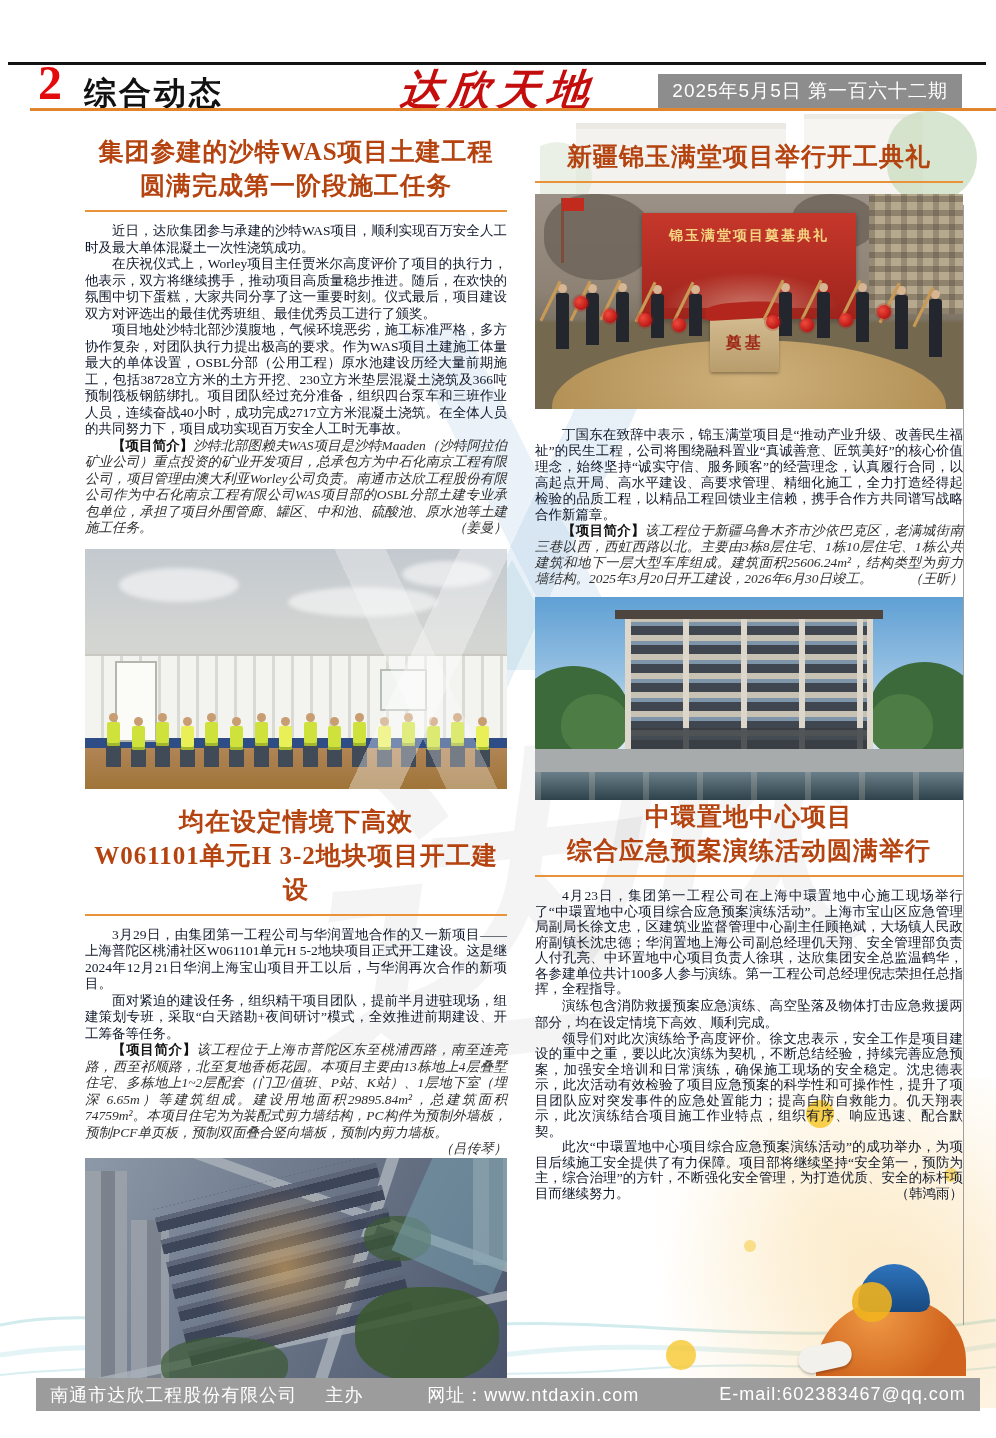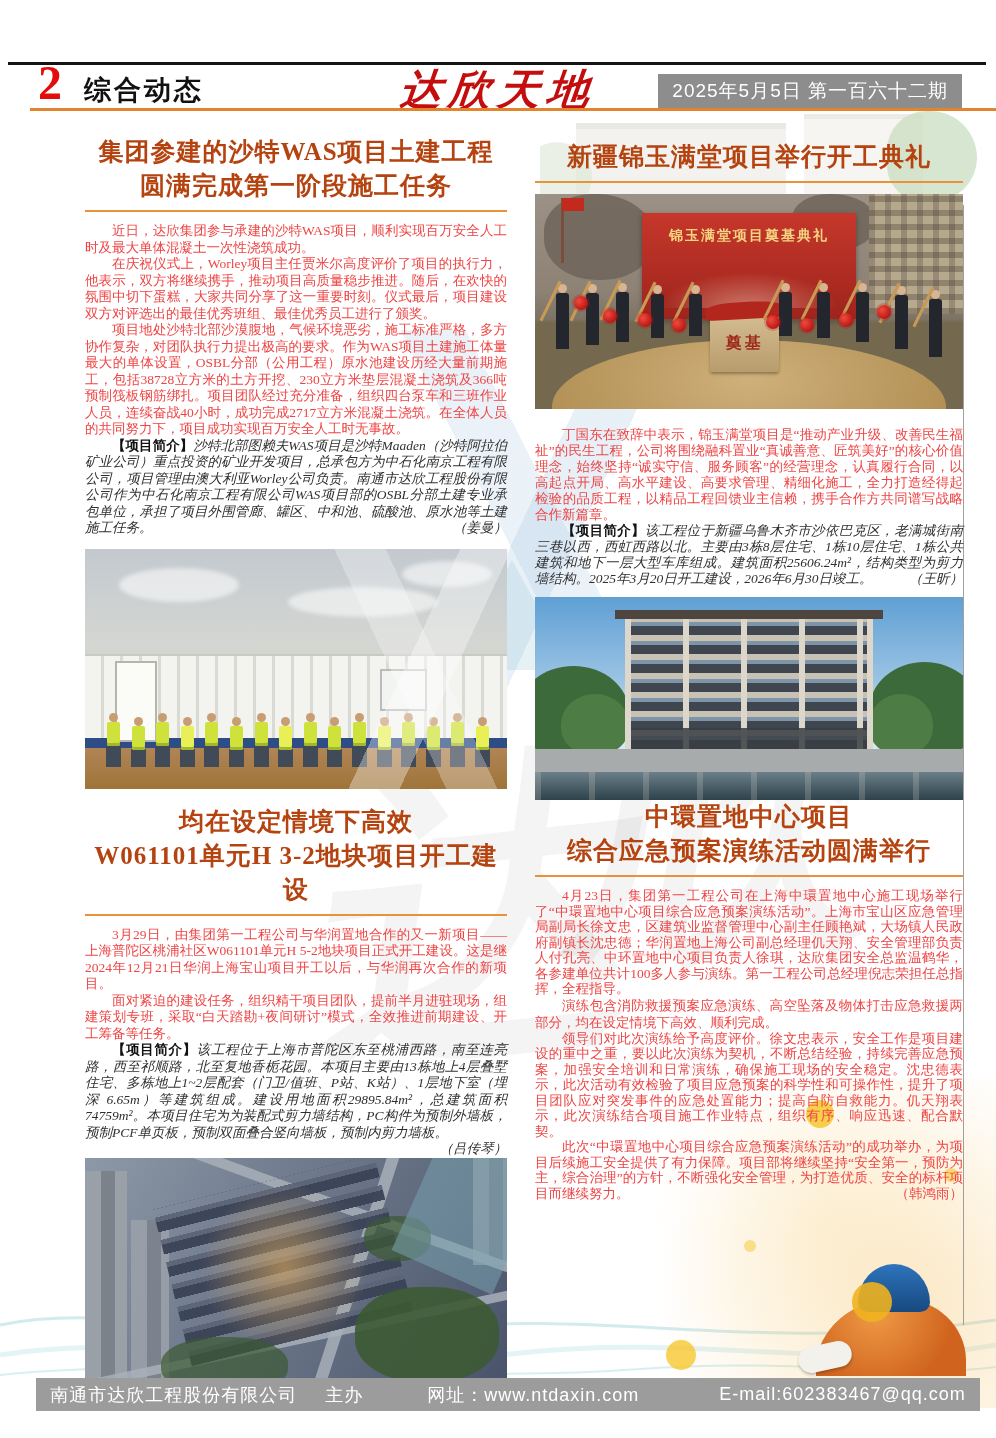--- a/index.html
+++ b/index.html
@@ -2,21 +2,21 @@
 <html><head>
 <meta charset="utf-8">
 <style>
   html,body{margin:0;padding:0;background:#fff;}
   .page{position:relative;width:996px;height:1438px;background:#ffffff;overflow:hidden;
         font-family:"Liberation Serif",serif;color:#3b3b3b;}
   
   .topline{position:absolute;left:8px;right:10px;top:62px;height:3px;background:#141414;z-index:3;}
   .orangeline{position:absolute;left:30px;right:0;top:108px;height:3px;background:#e2842e;z-index:3;}
   .pageno{position:absolute;left:38px;top:58px;font-size:48px;font-weight:bold;color:#e30b0b;z-index:3;line-height:50px;}
-  .section{position:absolute;left:84px;top:72px;font-size:27px;font-weight:bold;color:#111;letter-spacing:3px;z-index:3;}
+  .section{position:absolute;left:84px;top:72px;font-size:32px;font-weight:bold;color:#111;letter-spacing:3px;z-index:3;}
   .masthead{position:absolute;left:50%;transform:translateX(-50%) skewX(-6deg);top:62px;font-size:42px;font-weight:bold;
             font-style:italic;color:#c40d0d;letter-spacing:7px;z-index:3;font-family:"DejaVu Serif",serif;}
   .datebox{position:absolute;right:34px;top:74px;background:#8d8d8d;color:#fff;padding:4px 14px;
            font-family:"Liberation Sans",sans-serif;font-size:19px;z-index:3;letter-spacing:1px;}
   
   .fadestrip{position:absolute;left:540px;top:111px;width:456px;height:102px;overflow:hidden;opacity:.5;z-index:0;}
   .fadestrip .b1{position:absolute;left:8%;top:18%;width:46%;height:80%;background:#e9e6df;box-shadow:0 -6px 0 #d9d4c8;}
   .fadestrip .b2{position:absolute;left:58%;top:8%;width:26%;height:92%;background:#efece5;box-shadow:0 -5px 0 #ddd8cc;}
   .fadestrip .t1{position:absolute;left:76%;top:0;width:90px;height:90px;border-radius:50% 60% 55% 45%;background:#9cc08b;opacity:.8;}
   .fadestrip .t2{position:absolute;left:-4%;top:30%;width:70px;height:70px;border-radius:50%;background:#b9cfae;opacity:.6;}
@@ -41,21 +41,21 @@
      background:radial-gradient(circle at 40% 20%,#ef9a45,#d0641e 70%);border-radius:55% 45% 0 0/90% 80% 0 0;}
   .worker::after{content:"";position:absolute;left:42px;top:0;width:72px;height:48px;
      background:linear-gradient(#2f74bd,#17497f);border-radius:50% 50% 14% 14%/80% 80% 20% 20%;}
   .worker .glove{position:absolute;left:-18px;bottom:6px;width:54px;height:26px;background:#f3f1ec;
      border-radius:14px;transform:rotate(-12deg);box-shadow:0 2px 3px rgba(0,0,0,.25);}
   
   .colL{position:absolute;left:85px;top:135px;width:422px;z-index:2;}
   .colR{position:absolute;left:535px;top:140px;width:428px;z-index:2;}
   .atitle{color:#b5430f;font-weight:bold;font-size:25px;line-height:34px;text-align:center;letter-spacing:1px;}
   .rule{height:2px;background:#e8923a;margin:7px 0 11px 0;}
-  .body-p{margin:0;text-indent:2em;text-align:justify;font-size:13.5px;line-height:16.5px;color:#ef4444;}
+  .body-p{margin:0;text-indent:2em;text-align:justify;font-size:13.5px;line-height:16.5px;color:#0f172a;}
   .colR .body-p{line-height:16px;}
   .intro{font-style:italic;color:#2f2f2f;}
   .intro-label{font-style:normal;font-weight:bold;color:#111;}
   .byline{float:right;}
   
   .photo{position:relative;overflow:hidden;width:100%;}
   
   .photo1{height:240px;margin:12px 0 14px 0;background:linear-gradient(#c3c9cf 0%,#d4d6d2 40%,#cfd0cc 55%);}
   .p1-cloud{position:absolute;background:rgba(255,255,255,.55);border-radius:50%;filter:blur(2px);}
   .p1-container{position:absolute;left:0;right:0;top:44%;height:36%;

